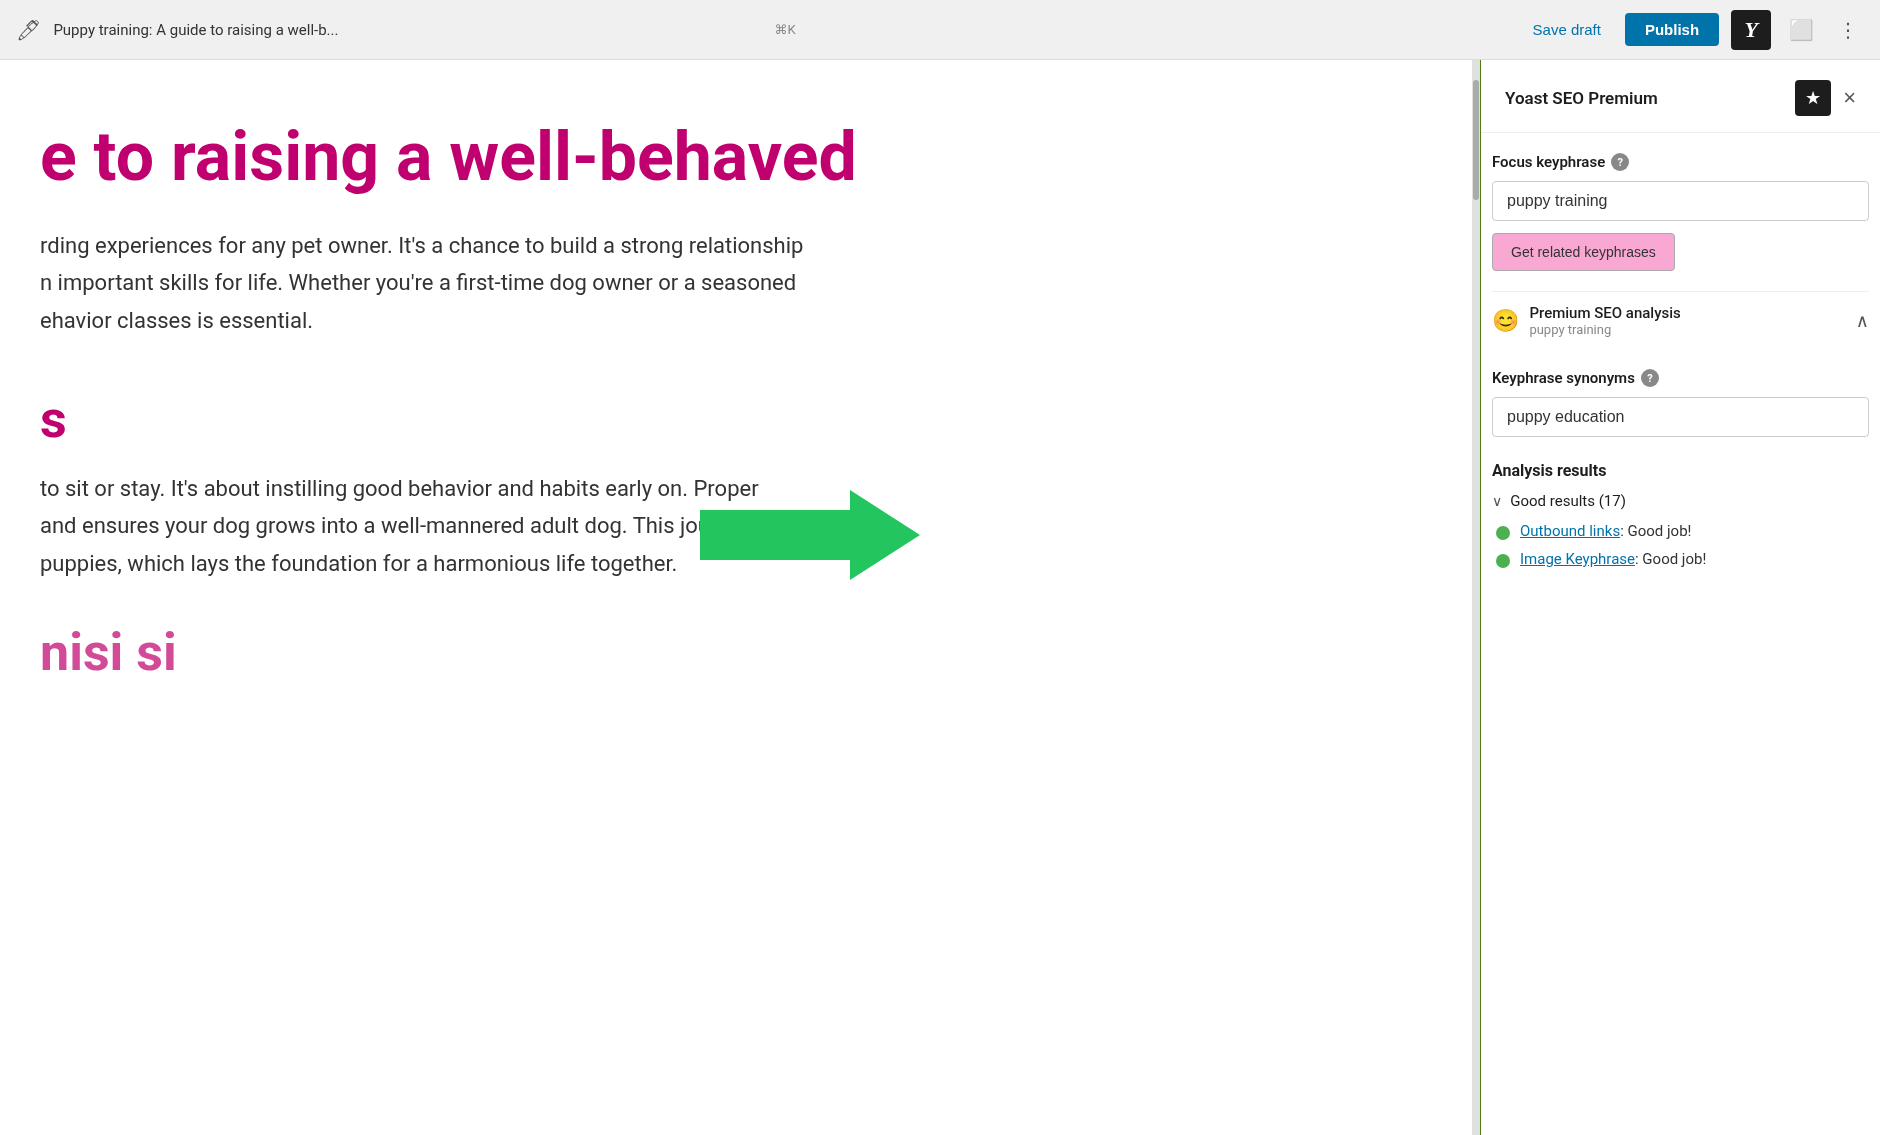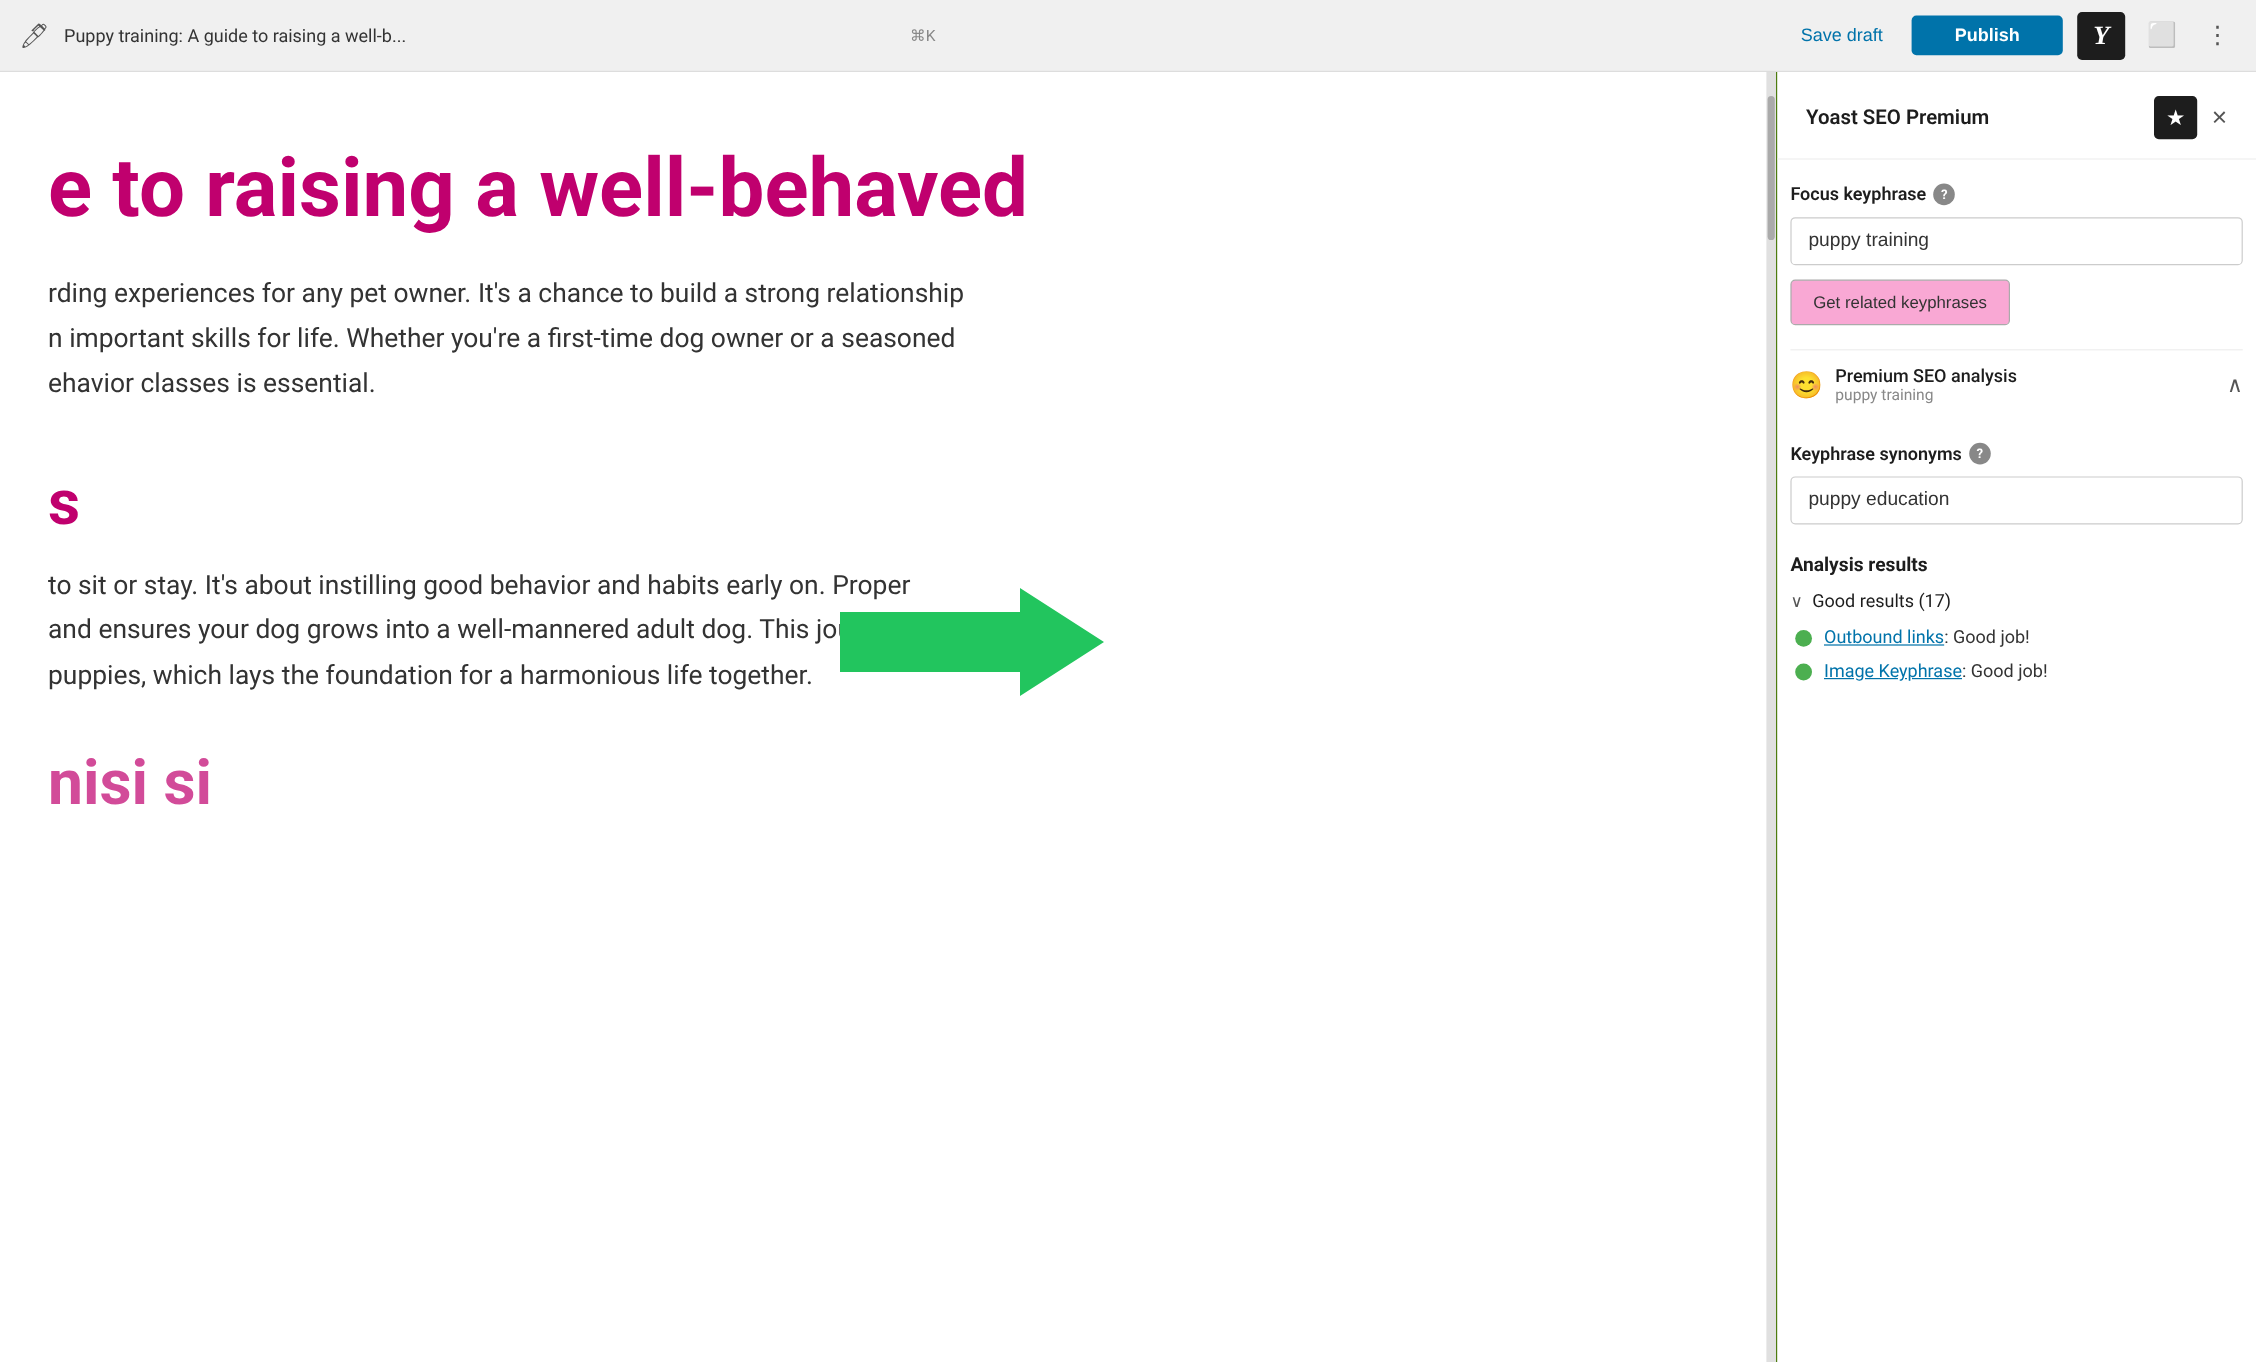--- a/index.html
+++ b/index.html
@@ -38,21 +38,21 @@
       cursor: pointer;
       padding: 6px 12px;
     }
     .topbar-publish-btn {
       background: #0073aa;
       color: #fff;
       border: none;
       border-radius: 4px;
       font-size: 15px;
       font-weight: 600;
-      padding: 8px 36px;
+      padding: 8px 20px;
       cursor: pointer;
     }
     .topbar-yoast-btn {
       background: #1d1d1d;
       color: #fff;
       border: none;
       border-radius: 4px;
       width: 40px;
       height: 40px;
       cursor: pointer;
@@ -307,21 +307,21 @@
       font-size: 14px;
       color: #555;
     }
     .good-results-label {
       font-size: 15px;
       color: #1d1d1d;
     }
 
     .result-item {
       display: flex;
-      align-items: flex-start;
+      align-items: flex-end;
       gap: 10px;
       margin-bottom: 10px;
       padding-left: 4px;
     }
     .result-dot {
       width: 14px;
       height: 14px;
       border-radius: 50%;
       background: #4caf50;
       flex-shrink: 0;

